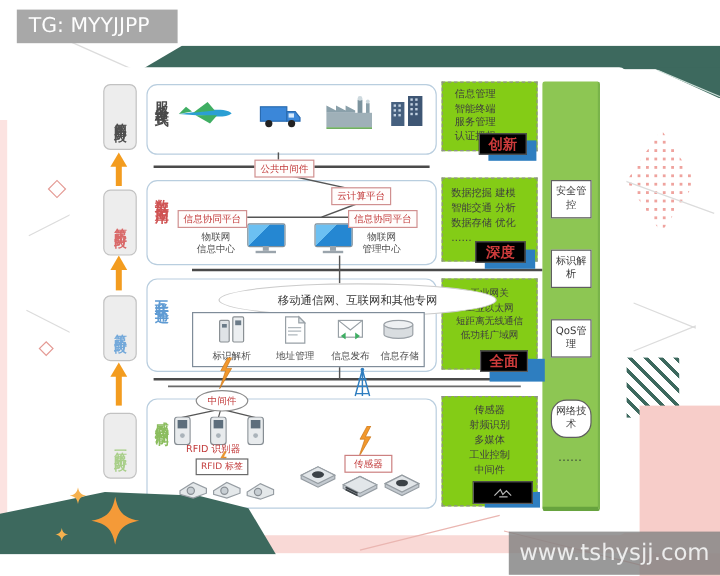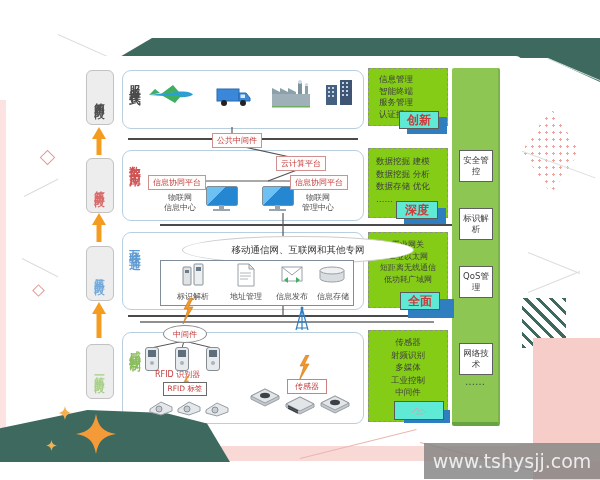--- a/index.html
+++ b/index.html
@@ -16,21 +16,21 @@
   .stage-box{width:26px;background:#ededed;border:1px solid #c2c2c2;border-radius:6px;
     display:flex;align-items:center;justify-content:center;z-index:4;}
   .stage-box span{writing-mode:vertical-rl;font-size:10.5px;letter-spacing:2px;font-weight:bold;}
   
   .row-box{background:#fff;border:1px solid #b9cedf;border-radius:9px;z-index:2;}
   .row-title{writing-mode:vertical-rl;font-size:11.5px;letter-spacing:3px;font-weight:bold;z-index:4;}
   .dash-box{border:1px dashed #8f8f8f;background:#84cc16;z-index:2;font-size:8px;color:#3f3f3f;}
   .dash-box div{line-height:12.5px;}
   .red-label{background:#fffdfc;border:1px solid #d09090;color:#c23b3b;font-size:8px;
     text-align:center;white-space:nowrap;z-index:5;display:flex;align-items:center;justify-content:center;}
-  .tag{background:#5eead4;border:1px solid #5a5a5a;color:#cc3b3b;font-size:12px;font-weight:bold;
+  .tag{background:#000000;border:1px solid #5a5a5a;color:#cc3b3b;font-size:12px;font-weight:bold;
     text-align:center;z-index:6;display:flex;align-items:center;justify-content:center;}
   .tag-shadow{background:#2e7ec0;z-index:5;}
   .caption{font-size:8px;color:#4f4f4f;text-align:center;line-height:9.5px;z-index:4;}
   .support-bar{background:#8dc653;border-bottom:4px solid #67a33e;border-right:2px solid #79b34a;
     border-radius:2px;z-index:3;}
   .support-title{font-size:13px;font-weight:bold;color:#33412f;letter-spacing:2px;text-align:center;line-height:17px;}
   .support-item{background:#fff;border:1px solid #5f5f5f;color:#3a3a3a;font-size:8.5px;text-align:center;
     display:flex;align-items:center;justify-content:center;line-height:1.3;word-break:break-all;z-index:4;}
   .cloud{background:#fff;border:1px solid #cccccc;border-radius:50%;z-index:3;
     display:flex;align-items:center;justify-content:center;}
@@ -78,20 +78,24 @@
   <svg class="abs" style="left:76px;top:414px;z-index:4;" width="40" height="40" viewBox="0 0 40 40">
     <path d="M20 0 C22.5 13 27 17.5 40 20 C27 22.5 22.5 27 20 40 C17.5 27 13 22.5 0 20 C13 17.5 17.5 13 20 0 Z" fill="#f49a38"></path>
   </svg>
   <svg class="abs" style="left:58px;top:406px;z-index:4;" width="14" height="14" viewBox="0 0 40 40">
     <path d="M20 0 C22.5 13 27 17.5 40 20 C27 22.5 22.5 27 20 40 C17.5 27 13 22.5 0 20 C13 17.5 17.5 13 20 0 Z" fill="#f6b14e"></path>
   </svg>
   <svg class="abs" style="left:46px;top:440px;z-index:4;" width="11" height="11" viewBox="0 0 40 40">
     <path d="M20 0 C22.5 13 27 17.5 40 20 C27 22.5 22.5 27 20 40 C17.5 27 13 22.5 0 20 C13 17.5 17.5 13 20 0 Z" fill="#f6b14e"></path>
   </svg>
 
+  <div class="abs" style="left:14px;top:8px;width:134px;height:28px;background:#a8a8a8;z-index:8;
+              color:#fdfdfd;font-size:17px;line-height:28px;padding-left:10px;box-sizing:border-box;">
+    <span>TG: MYYJJPP</span>
+  </div>
   <div class="abs" style="left:424px;top:443px;width:176px;height:36px;background:rgba(128,128,128,0.8);z-index:8;
               display:flex;align-items:center;justify-content:center;">
     <span style="color:#ececec;font-size:19px;">www.tshysjj.com</span>
   </div>
 
   <div class="abs stage-box" style="left:86px;top:70px;height:53px;">
     <span style="color:#4f4f4f;">第四阶段</span>
   </div>
   <div class="abs stage-box" style="left:86px;top:158px;height:53px;">
     <span style="color:#d96a6a;">第三阶段</span>
@@ -206,21 +210,21 @@
     <div class="stand"></div>
     <div class="base"></div>
   </div>
   <div class="abs caption" style="left:298px;top:193px;width:40px;">
     <div>物联网</div>
     <div>管理中心</div>
   </div>
 
   <div class="abs dash-box" style="left:368px;top:148px;width:80px;height:70px;box-sizing:border-box;padding:6px 0 0 7px;font-size:8.5px;">
     <div>数据挖掘 建模</div>
-    <div>数据挖掘 分析</div>
+    <div>智能交通 分析</div>
     <div>数据存储 优化</div>
     <div>……</div>
   </div>
   <div class="abs tag-shadow" style="left:404px;top:208px;width:42px;height:16px;"></div>
   <div class="abs tag" style="left:396px;top:201px;width:40px;height:16px;">深度</div>
 
   <div class="abs row-title" style="left:127px;top:240px;color:#5f9bd3;">互联互通</div>
   <div class="abs cloud" style="left:182px;top:236px;width:230px;height:26px;">
     <span style="font-size:9.5px;color:#333;">移动通信网、互联网和其他专网</span>
   </div>
@@ -345,16 +349,16 @@
   <div class="abs tag" style="left:394px;top:401px;width:48px;height:17px;">
     <svg width="18" height="10" viewBox="0 0 18 10">
       <path d="M2 7 L7 2 L9 6 L12 3 L16 7 M6 8 L13 8" stroke="#b5b5b5" stroke-width="1" fill="none"></path>
     </svg>
   </div>
 
   <div class="abs support-bar" style="left:452px;top:68px;width:46px;height:354px;"></div>
   <div class="abs support-item" style="left:459px;top:150px;width:32px;height:30px;">安全管控</div>
   <div class="abs support-item" style="left:459px;top:208px;width:32px;height:30px;">标识解析</div>
   <div class="abs support-item" style="left:459px;top:266px;width:32px;height:30px;">QoS管理</div>
-  <div class="abs support-item" style="left:459px;top:343px;width:32px;height:30px;">网络技术</div>
+  <div class="abs support-item" style="left:459px;top:333px;width:32px;height:30px;border-radius:13px;">网络技术</div>
   <div class="abs" style="left:452px;top:376px;width:46px;text-align:center;font-size:10px;color:#3f4f3a;z-index:4;">……</div>
 
 </div>
 
 </body></html>

